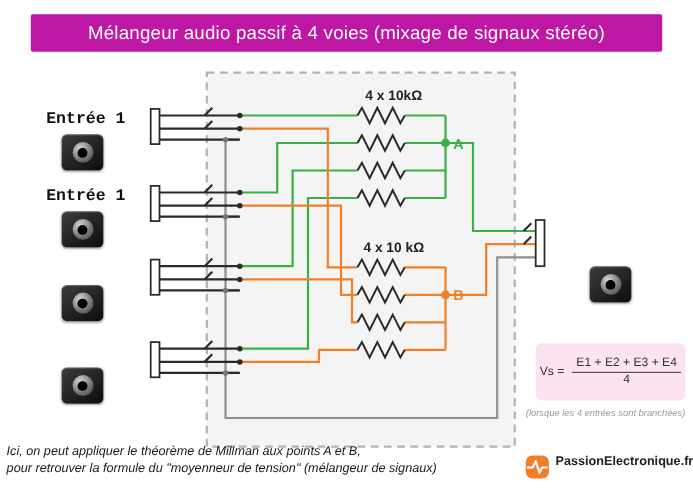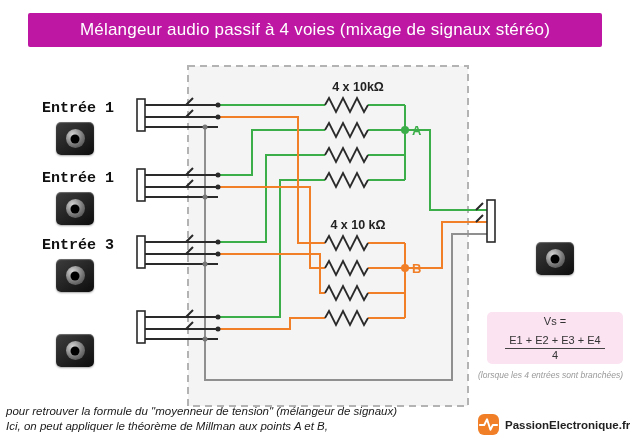--- a/index.html
+++ b/index.html
@@ -26,28 +26,28 @@
     background:radial-gradient(circle at 35% 30%,#d6d6d6,#787878 55%,#3a3a3a);
   }
   .jack-icon::after{
     content:"";position:absolute;left:50%;top:50%;transform:translate(-50%,-50%);
     width:9px;height:9px;border-radius:50%;background:#000;
   }
   .out-label{left:520px;top:196px;font-weight:bold;font-size:15px;line-height:17px;}
   .formula{
     left:487px;top:312px;width:136px;height:52px;border-radius:5px;
     background:#fbe3f2;display:flex;align-items:center;justify-content:center;gap:7px;
-    font-size:11px;color:#333;flex-direction:column;
+    font-size:11px;color:#333;
   }
   .frac{display:inline-flex;flex-direction:column;align-items:center;line-height:13px;}
   .frac .num{padding:0 4px 1px 4px;border-bottom:1.2px solid #444;}
   .f-note{left:478px;top:370px;width:152px;
     font-size:8.5px;font-style:italic;color:#999;}
   .footer{left:6px;top:404px;font-size:11.5px;font-style:italic;line-height:15px;color:#1a1a1a;}
-  .brand{left:478px;top:414px;display:flex;align-items:center;gap:6px;}
+  .brand{left:478px;top:414px;display:flex;gap:6px;}
   .brand-logo{width:21px;height:21px;border-radius:6px;background:#f07f28;
     display:flex;align-items:center;justify-content:center;}
   .brand-text{font-weight:bold;font-size:11.5px;color:#222;}
 </style>
 </head>
 <body>
 
 <div class="stage">
 
   <div class="ovl title">Mélangeur audio passif à 4 voies (mixage de signaux stéréo)</div>
@@ -151,38 +151,37 @@
     <text x="358" y="91" text-anchor="middle" font-size="12.5" font-weight="bold" fill="#222">4 x 10kΩ</text>
     <text x="358" y="229" text-anchor="middle" font-size="12.5" font-weight="bold" fill="#222">4 x 10 kΩ</text>
     <text x="412" y="135" font-size="13" font-weight="bold" fill="#3cae49">A</text>
     <text x="412" y="273" font-size="13" font-weight="bold" fill="#f07f28">B</text>
   </svg>
 
   <div class="ovl in-label" style="top:100px">Entrée 1</div>
   <div class="ovl jack-icon" style="left:56px;top:122px"></div>
   <div class="ovl in-label" style="top:170px">Entrée 1</div>
   <div class="ovl jack-icon" style="left:56px;top:192px"></div>
-  <div class="ovl in-label" style="top:237px">Entrée 3</div>
   <div class="ovl jack-icon" style="left:56px;top:259px"></div>
   <div class="ovl jack-icon" style="left:56px;top:334px"></div>
 
   <div class="ovl jack-icon" style="left:536px;top:242px"></div>
 
   <div class="ovl formula">
     <span>Vs =</span>
     <span class="frac">
       <span class="num">E1 + E2 + E3 + E4</span>
       <span class="den">4</span>
     </span>
   </div>
   <div class="ovl f-note">(lorsque les 4 entrées sont branchées)</div>
 
   <div class="ovl footer">
+    <div>Ici, on peut appliquer le théorème de Millman aux points A et B,</div>
     <div>pour retrouver la formule du "moyenneur de tension" (mélangeur de signaux)</div>
-    <div>Ici, on peut appliquer le théorème de Millman aux points A et B,</div>
   </div>
 
   <div class="ovl brand">
     <span class="brand-logo">
       <svg width="21" height="21" viewBox="0 0 22 21">
         <polyline points="2,11 6.5,11 9.5,5 13,16 15.5,11 20,11" fill="none" stroke="#fff" stroke-width="2" stroke-linejoin="round" stroke-linecap="round"></polyline>
       </svg>
     </span>
     <span class="brand-text">PassionElectronique.fr</span>
   </div>

